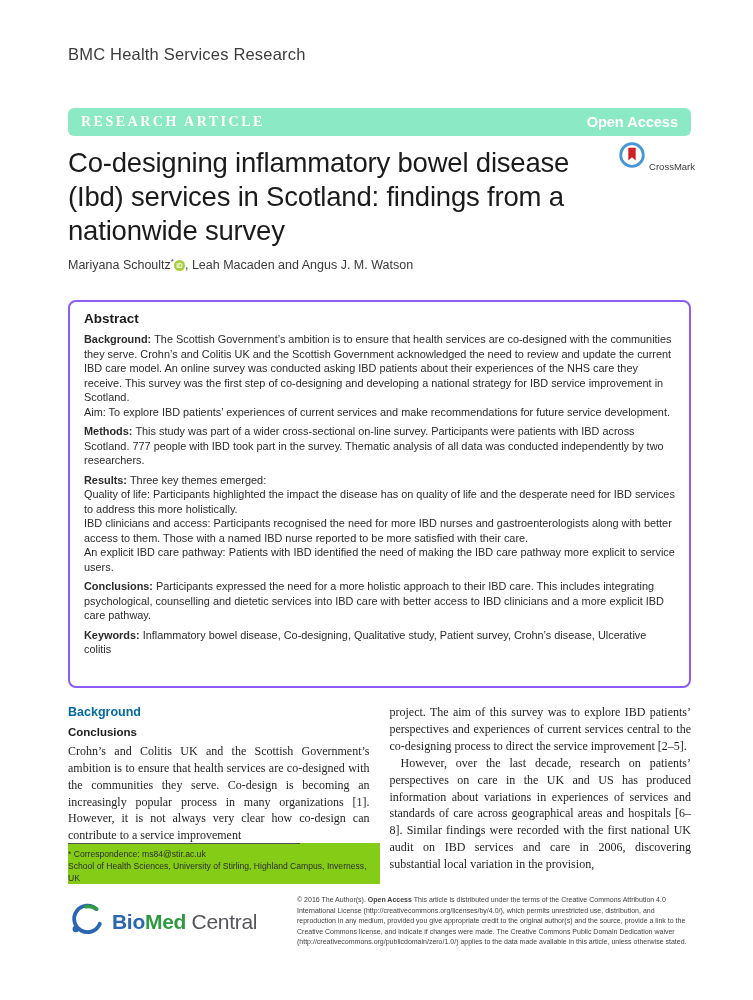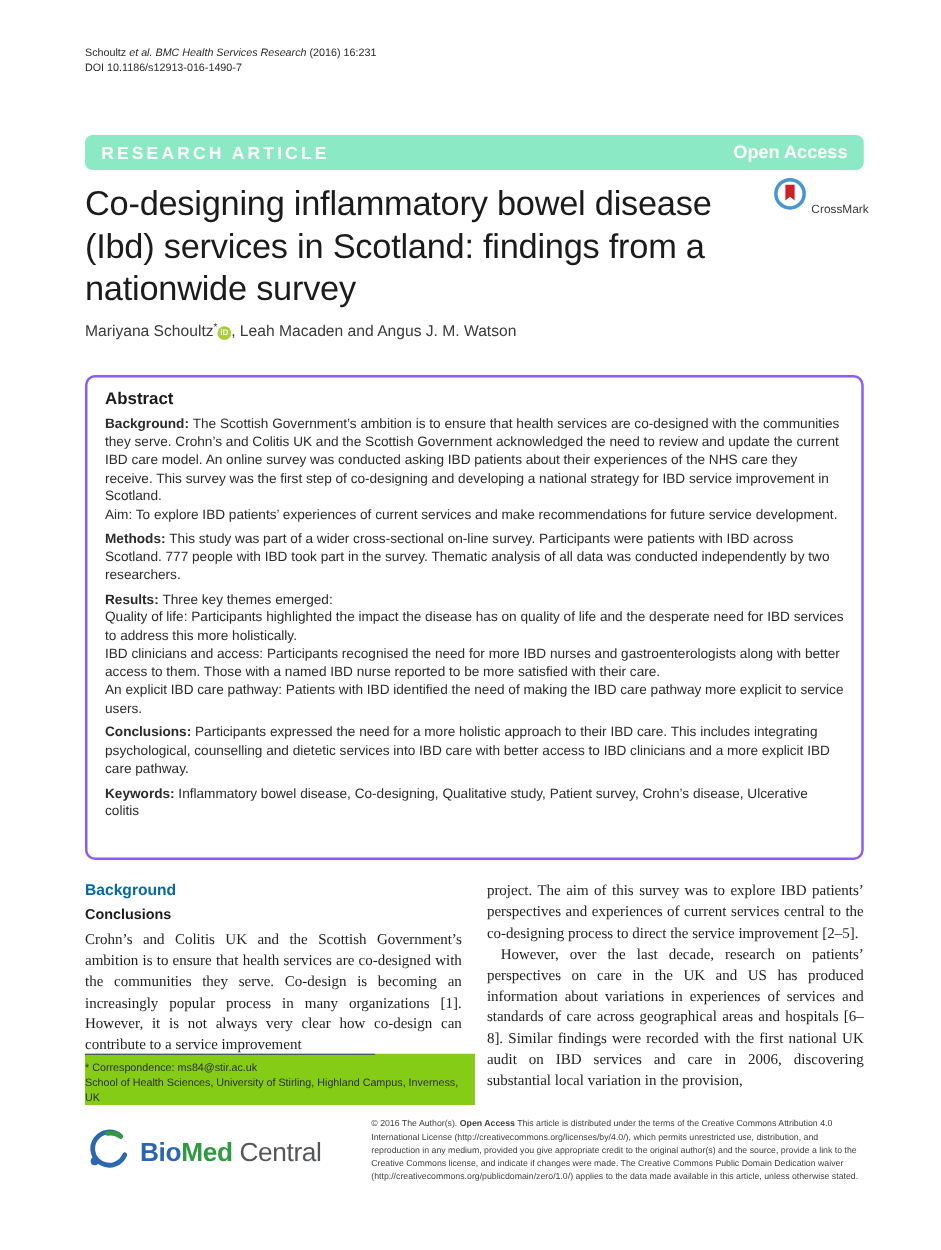--- a/index.html
+++ b/index.html
@@ -14,21 +14,21 @@
   .citation .it { font-style:italic; }
   .journal-name { font-size:16.5px; color:#3c3c3b; margin-top:9px; letter-spacing:0.2px; }
 
   
   .banner {
     position:absolute; top:108px; left:68px; right:62px; height:28px;
     background:#8ce9c5; border-radius:6px; display:flex; align-items:center;
     justify-content:space-between; padding:0 13px; box-sizing:border-box;
     color:#ffffff; font-weight:bold;
   }
-  .banner-left { font-size:14px; letter-spacing:2.5px; }
+  .banner-left { font-size:14px; letter-spacing:2.5px;font-family:Liberation Serif, serif; }
   .banner-right { font-size:14.5px; }
 
   
   .title { position:absolute; top:146px; left:68px; width:560px; font-size:27.5px; line-height:1.23; color:#1b1b1b; letter-spacing:-0.2px; }
   .crossmark { position:absolute; top:142px; right:58px; display:flex; align-items:flex-end; gap:4px; cursor:pointer; }
   .crossmark-label { font-size:9.5px; color:#3a3a3a; }
 
   .authors { position:absolute; top:257px; left:68px; font-size:12.5px; color:#3a3a3a; }
   .authors sup { font-size:8px; }
   .orcid {
@@ -68,24 +68,21 @@
   .bmc-med { color:#2f9a41; font-weight:bold;text-align:right; }
   .bmc-central { color:#55565a; }
   .copyright { width:396px; font-size:7px; line-height:1.5; color:#3d3d3d; }
 </style>
 </head>
 <body>
 
 <div class="page">
 
   <div class="header">
-    <div class="citation">
-      <div><span>Schoultz </span><span class="it">et al. BMC Health Services Research</span><span> (2016) 16:231</span></div>
-      <div>DOI 10.1186/s12913-016-1490-7</div>
-    </div>
+    <div class="journal-name">BMC Health Services Research</div>
   </div>
 
   <div class="banner">
     <span class="banner-left">RESEARCH ARTICLE</span>
     <span class="banner-right">Open Access</span>
   </div>
 
   <div class="title">
     <div>Co-designing inflammatory bowel disease</div>
     <div>(Ibd) services in Scotland: findings from a</div>

